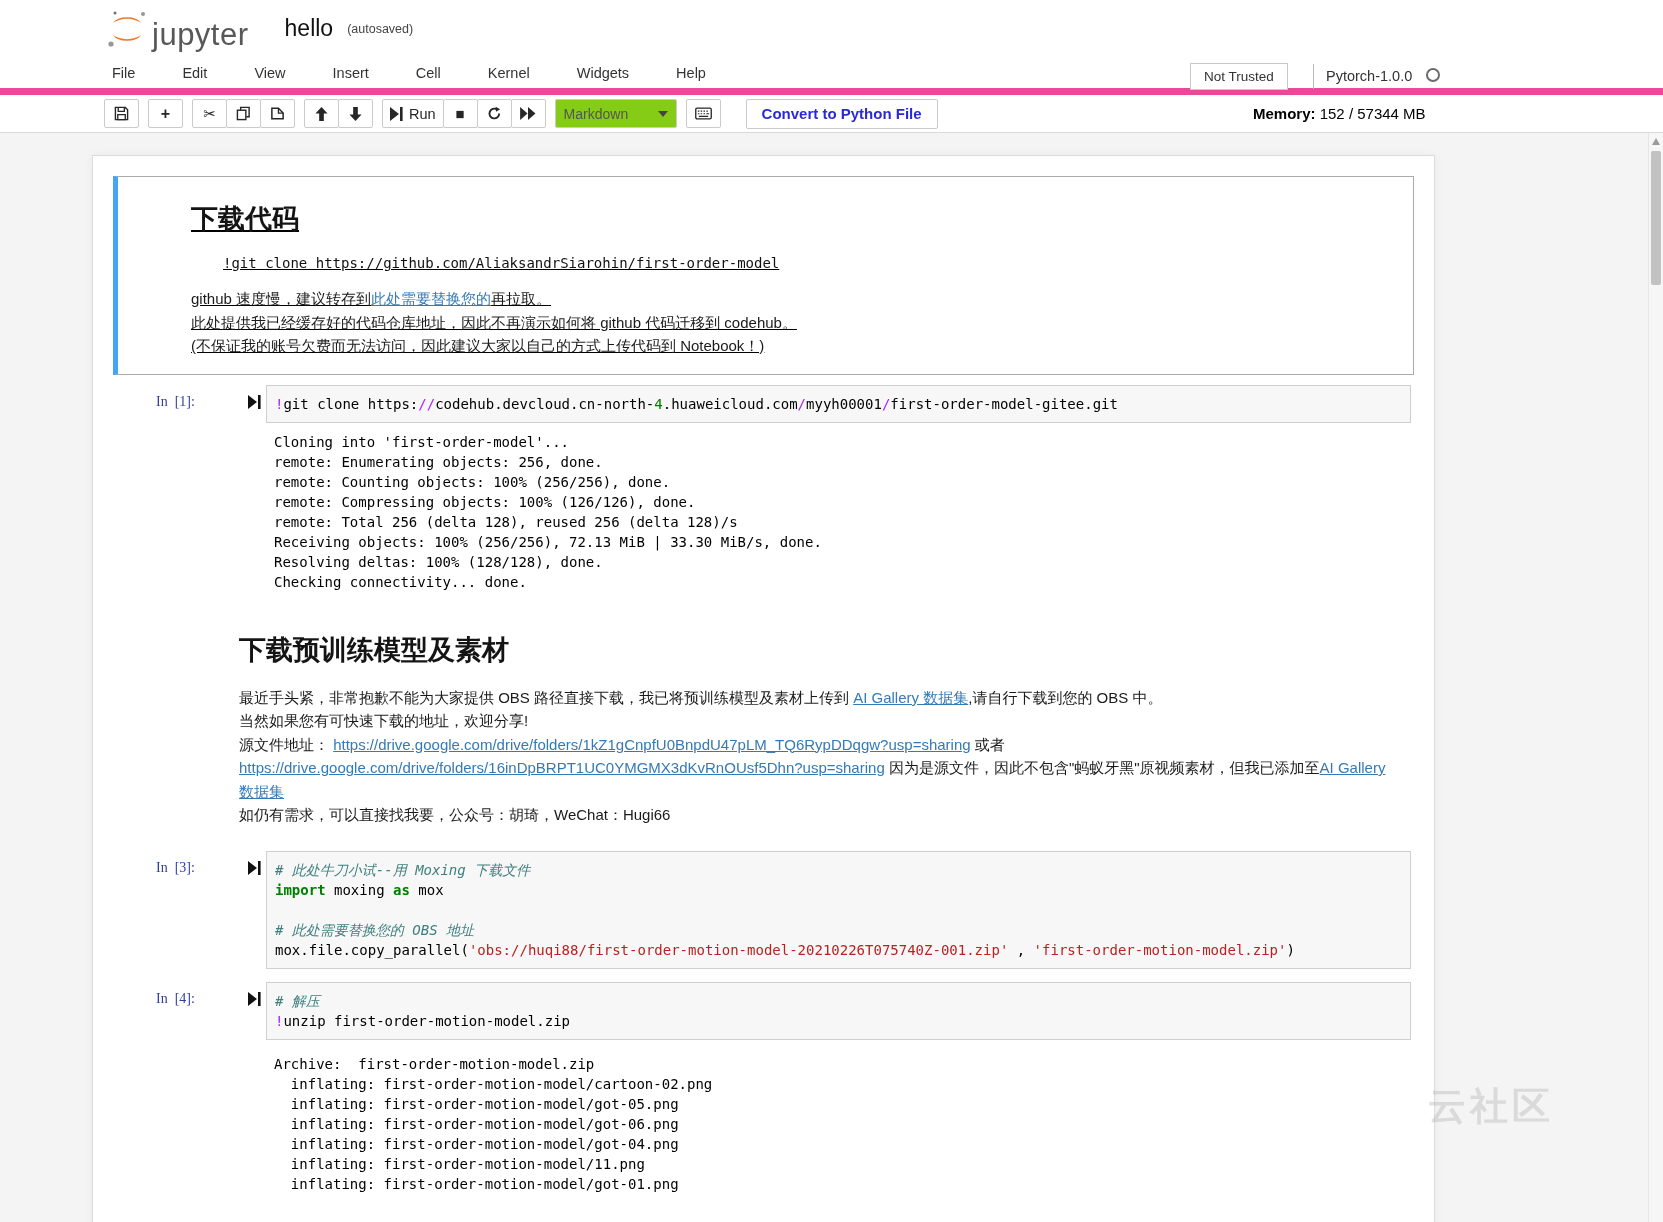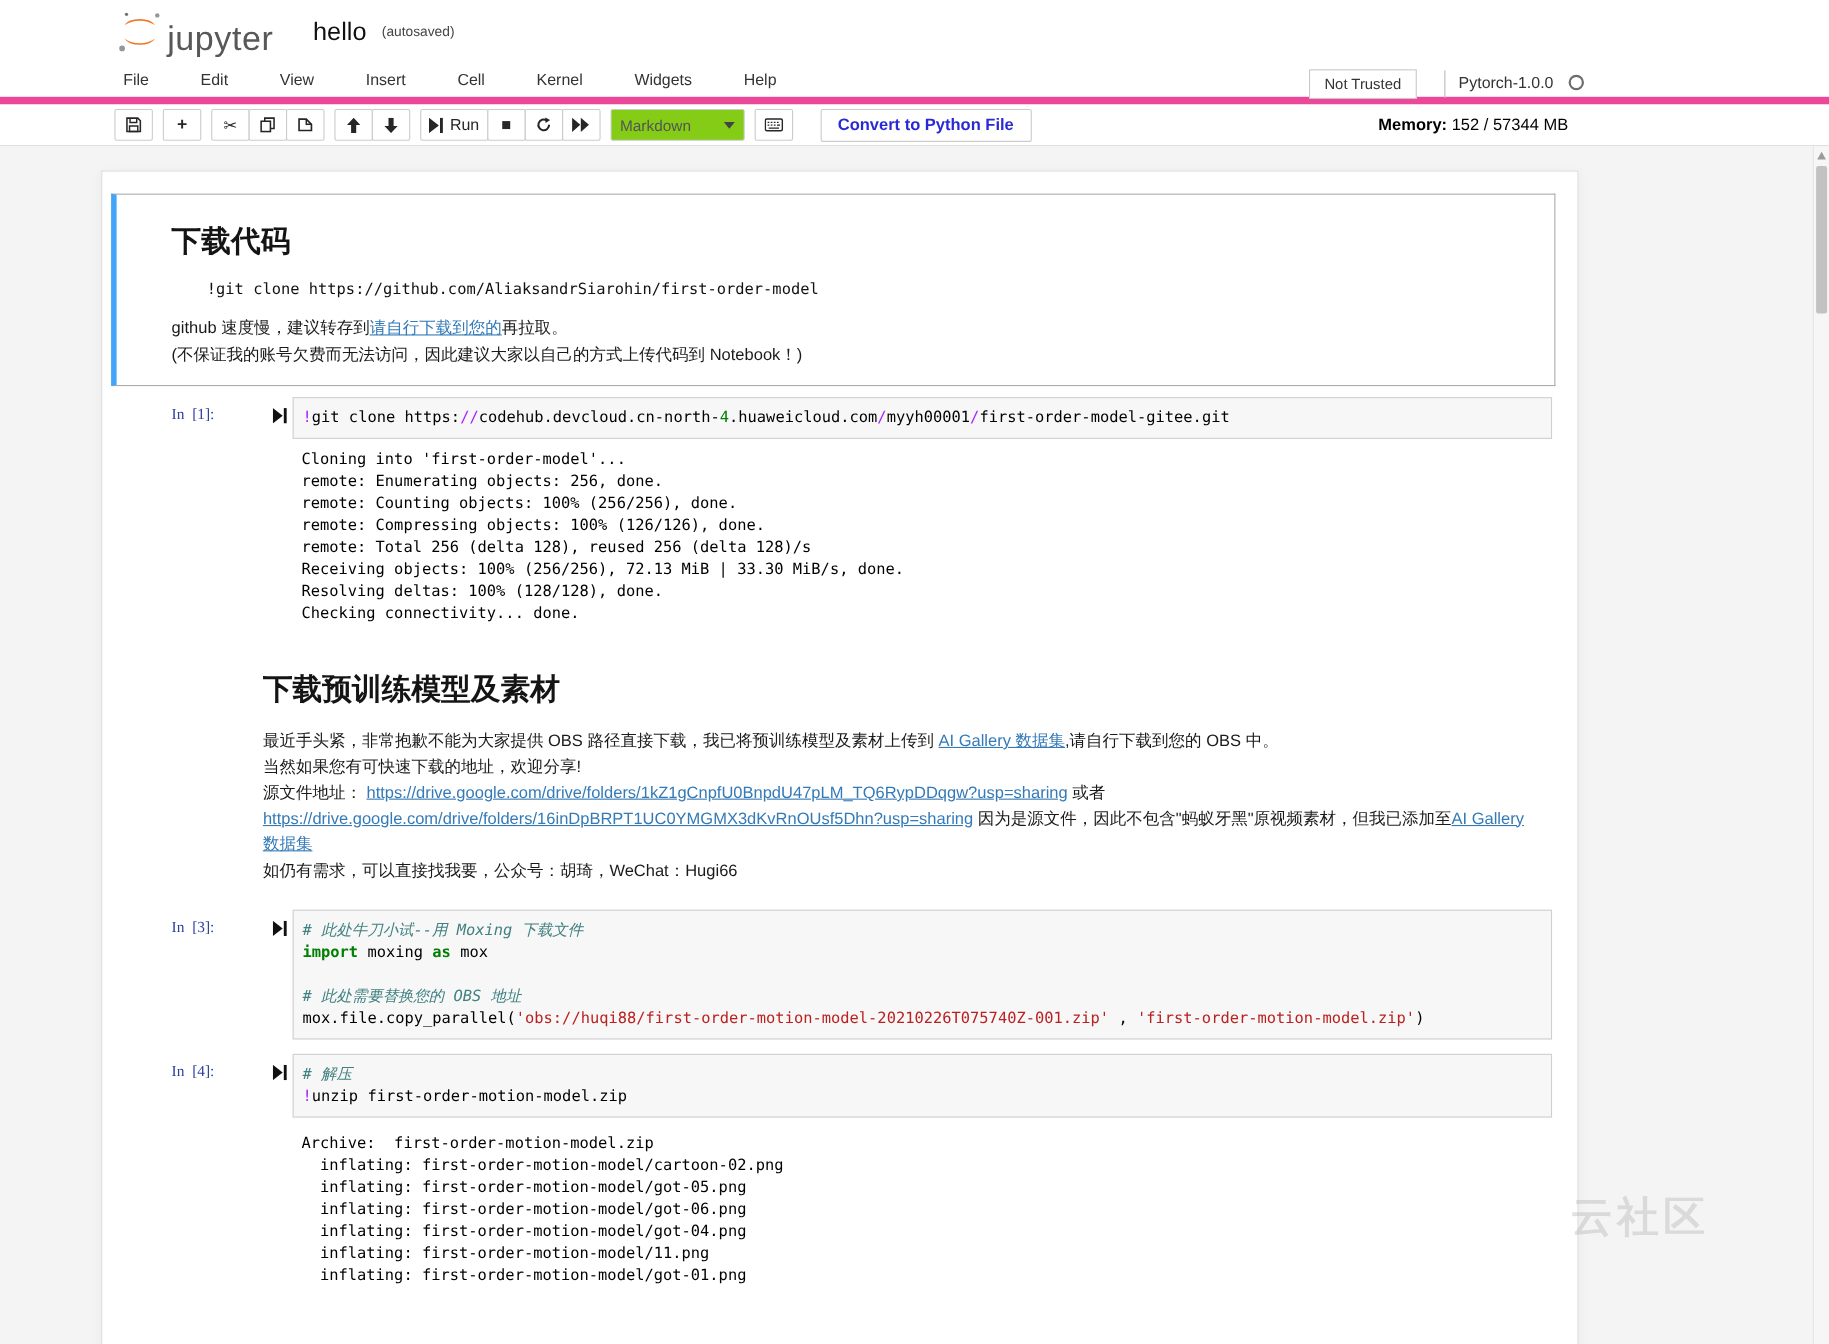--- a/index.html
+++ b/index.html
@@ -44,22 +44,22 @@
           display:flex; align-items:center; padding:0 15px; font-size:15px; font-weight:bold; color:#2929d6;
           cursor:pointer; }
   .memory { position:absolute; left:1253px; top:10px; font-size:15px; color:#000; white-space:pre; }
   .memory b { font-weight:bold; }
 
   
   #content { position:relative; height:1089px; background:#f4f4f4; overflow:hidden; }
   #nb { position:absolute; left:92px; top:22px; width:1343px; min-height:1160px; background:#fff;
         border:1px solid #dcdcdc; box-shadow:0 0 10px rgba(0,0,0,.045); padding-bottom:30px; }
 
-  .cell-md-selected { margin:20px 20px 10px 8px; border:1px solid #ababab; border-left:5px solid #42a5f5;
-        padding:10px 16px 16px 50px; }
+  .cell-md-selected { margin:20px 20px 10px 20px; border:1px solid #ababab; border-left:5px solid #42a5f5;
+        padding:10px 16px 16px 73px;text-decoration:underline; }
   .md-h1 { font-size:27px; font-weight:bold; color:#141414; margin:14px 0 18px 0; }
   .md-pre { font-family:"DejaVu Sans Mono", monospace; font-size:14px; color:#111;
         margin:0 0 16px 0; padding-left:32px; white-space:pre; }
   .md-p  { font-size:15px; color:#1a1a1a; line-height:23.5px; margin:0; }
 
   .cell-md-plain { margin:16px 20px 12px 20px; padding:8px 16px 10px 126px; }
 
   .code-row { display:flex; margin:0 20px; align-items:flex-start; }
   .prompt { width:135px; padding-left:43px; padding-top:9px; font-family:Liberation Serif, serif;
         font-size:14px; color:#303F9F; white-space:pre; }
@@ -196,21 +196,22 @@
   <div class="convert-btn">Convert to Python File</div>
   <div class="memory"><b>Memory:</b><span> 152 / 57344 MB</span></div>
 </div>
 
 <div id="content">
   <div id="nb">
 
     <div class="cell-md-selected">
       <div class="md-h1">下载代码</div>
       <pre class="md-pre">!git clone https://github.com/AliaksandrSiarohin/first-order-model</pre>
-      <p class="md-p"><span>github 速度慢，建议转存到</span><span class="tk-link">请自行下载到您的</span><span>再拉取。</span></p>
+      <p class="md-p"><span>github 速度慢，建议转存到</span><span class="tk-link">此处需要替换您的</span><span>再拉取。</span></p>
+      <p class="md-p"><span>此处提供我已经缓存好的代码仓库地址，因此不再演示如何将 github 代码迁移到 codehub。</span></p>
       <p class="md-p"><span>(不保证我的账号欠费而无法访问，因此建议大家以自己的方式上传代码到 Notebook！)</span></p>
     </div>
 
     <div class="code-row" style="margin-top:10px;">
       <div class="prompt">In  [1]:</div>
       <div class="runicon">
         <svg width="13" height="14" viewBox="0 0 13 14">
           <path d="M0 0 L9 7 L0 14 Z" fill="#111"></path>
             <rect x="10" y="0" width="2.6" height="14" fill="#111"></rect>
         </svg>

